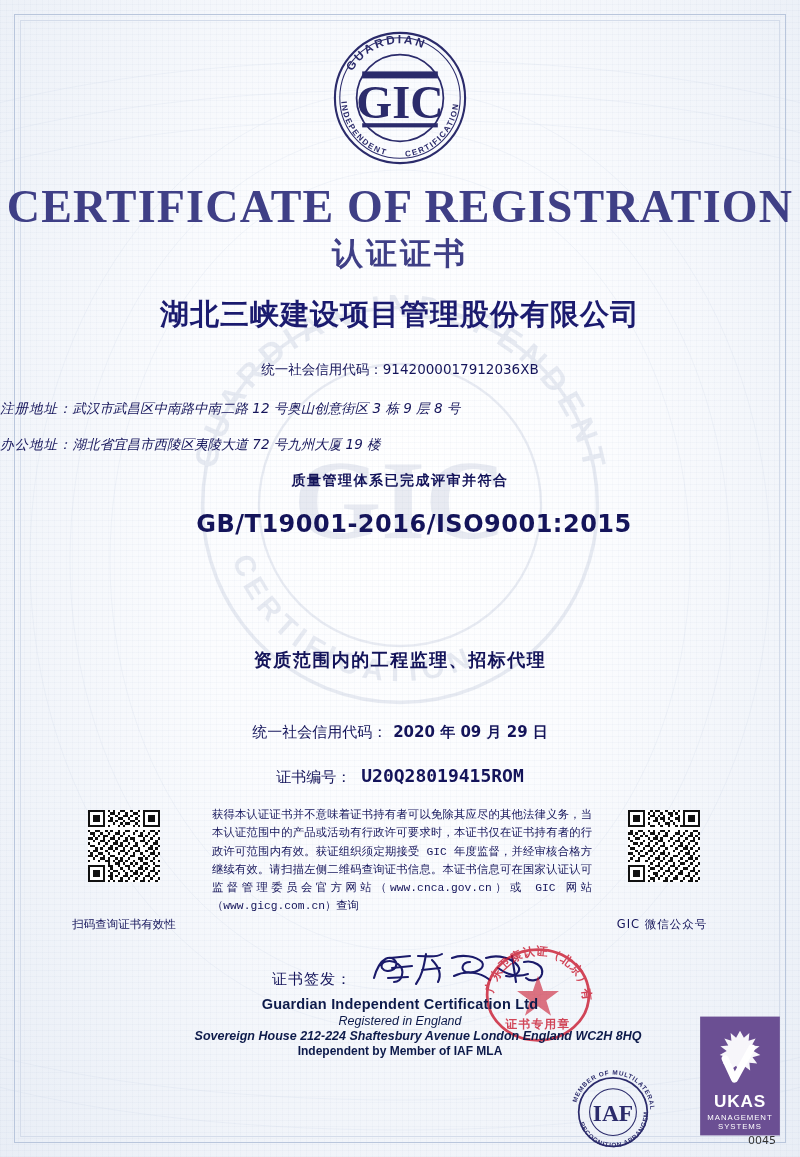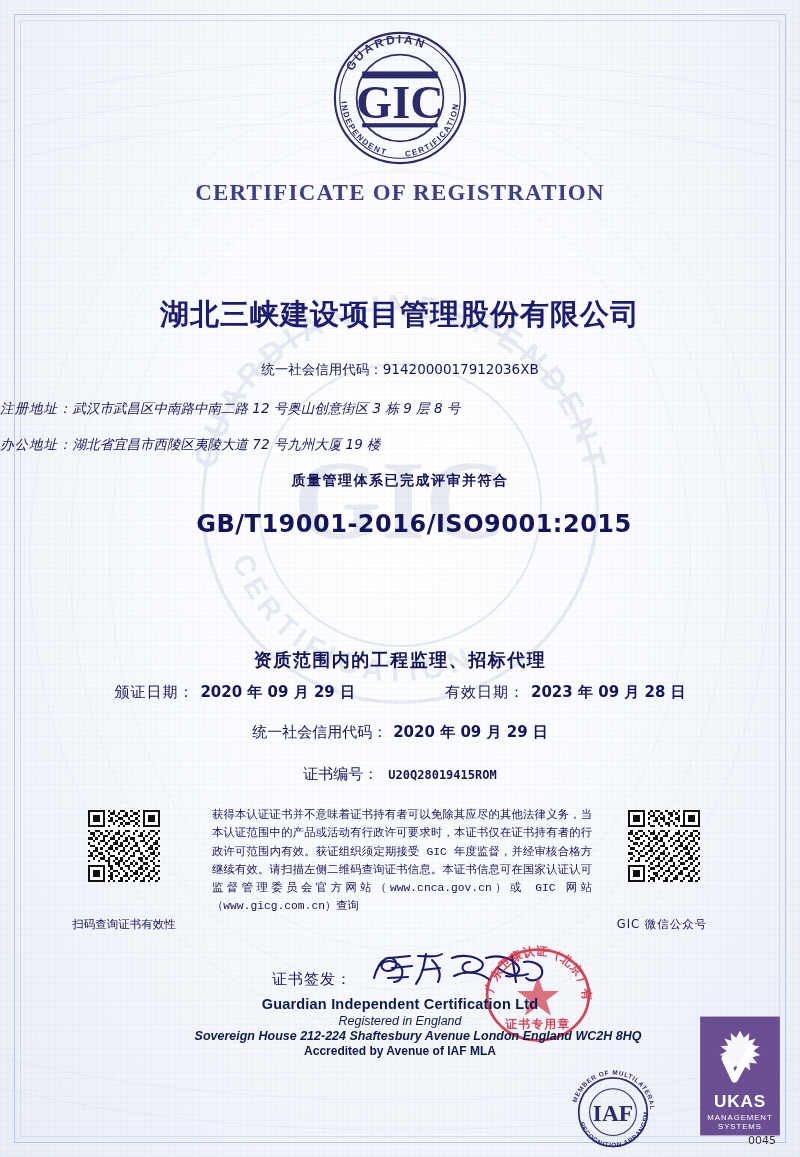--- a/index.html
+++ b/index.html
@@ -49,21 +49,21 @@
   
   .logo{
     position:absolute;left:50%;top:28px;transform:translateX(-50%);
     width:140px;height:140px;
   }
 
   
   .title-en{
     position:absolute;left:0;right:0;top:180px;
     text-align:center;
-    font-size:23px;letter-spacing:1.2px;
+    font-size:46px;letter-spacing:1.2px;
     font-weight:700;
     color:#3f3f86;
     font-family:"Liberation Serif", serif;
   }
   .title-cn{
     position:absolute;left:0;right:0;top:233px;
     text-align:center;
     font-size:31px;font-weight:700;letter-spacing:3px;
     color:#3f3f86;
     font-family:"DejaVu Sans", sans-serif;
@@ -135,21 +135,21 @@
     position:absolute;left:0;right:0;top:723px;
     text-align:center;font-size:15px;color:#14145a;
     font-family:"DejaVu Sans", sans-serif;
   }
   .first-issue .val{font-weight:700;margin-left:6px;}
   .certno{
     position:absolute;left:0;right:0;top:765px;
     text-align:center;font-size:15px;color:#14145a;
     font-family:"DejaVu Sans", sans-serif;
   }
-  .certno .val{font-weight:700;margin-left:10px;font-family:"DejaVu Sans Mono", monospace;font-size:12px;text-align:right;}
+  .certno .val{font-weight:700;margin-left:10px;font-family:"DejaVu Sans Mono", monospace;font-size:18px;text-align:right;}
 
   
   .qr-left{position:absolute;left:88px;top:810px;width:72px;height:72px;}
   .qr-right{position:absolute;left:628px;top:810px;width:72px;height:72px;}
   .qr-cap{
     position:absolute;font-size:11.5px;color:#14145a;text-align:center;width:180px;
     font-family:"DejaVu Sans", sans-serif;
   }
   .qr-cap-left{left:34px;top:917px;}
   .qr-cap-right{left:572px;top:917px;letter-spacing:1px;}
@@ -252,45 +252,38 @@
         <textPath href="#arcBotR" startOffset="6%">CERTIFICATION</textPath>
       </text>
       <g>
         <rect x="46" y="62" width="108" height="10" fill="#2b2b6b"></rect>
         <text x="100" y="128" text-anchor="middle" font-family="Liberation Serif, serif" font-size="66" font-weight="bold" fill="#2b2b6b">GIC</text>
         <rect x="46" y="136" width="108" height="6" fill="#2b2b6b"></rect>
       </g>
     </svg>
 
     <div class="title-en">CERTIFICATE OF REGISTRATION</div>
+    <div class="title-cn">认证证书</div>
     <div class="company">湖北三峡建设项目管理股份有限公司</div>
 
     <div class="credit-code">
       <span>统一社会信用代码：</span><span>9142000017912036XB</span>
     </div>
 
     <div class="addr addr1">
       <span class="lbl">注册地址：</span><span>武汉市武昌区中南路中南二路 12 号奥山创意街区 3 栋 9 层 8 号</span>
     </div>
     <div class="addr addr2">
       <span class="lbl">办公地址：</span><span>湖北省宜昌市西陵区夷陵大道 72 号九州大厦 19 楼</span>
     </div>
 
     <div class="statement">质量管理体系已完成评审并符合</div>
     <div class="standard">GB/T19001-2016/ISO9001:2015</div>
     <div class="scope">资质范围内的工程监理、招标代理</div>
 
-    <div class="dates">
-      <div>
-        <span class="lbl">颁证日期：</span><span class="val">2020 年 09 月 29 日</span>
-      </div>
-      <div>
-        <span class="lbl">有效日期：</span><span class="val">2023 年 09 月 28 日</span>
-      </div>
-    </div>
 
     <div class="first-issue">
       <span>统一社会信用代码：</span><span class="val">2020 年 09 月 29 日</span>
     </div>
 
     <div class="certno">
       <span>证书编号：</span><span class="val">U20Q28019415ROM</span>
     </div>
 
     <svg class="qr-left" viewBox="0 0 29 29" shape-rendering="crispEdges">
@@ -768,21 +761,21 @@
         </text>
         <path d="M100,52 l7.5,22 h23 l-18.5,14 7,22 -19-13.5 -19,13.5 7-22 -18.5-14 h23 z" fill="#c8142b" opacity=".75"></path>
         <text x="100" y="128" text-anchor="middle" font-family="DejaVu Sans, sans-serif" font-size="17" font-weight="bold" fill="#c8142b" letter-spacing="2">证书专用章</text>
       </g>
     </svg>
 
     <div class="company-lines">
       <div class="l1">Guardian Independent Certification Ltd</div>
       <div class="l2">Registered in England</div>
       <div class="l3">Sovereign House 212-224 Shaftesbury Avenue London England WC2H 8HQ</div>
-      <div class="l4">Accredited by Avenue of IAF MLA</div>
+      <div class="l4">Independent by Member of IAF MLA</div>
     </div>
 
     <svg class="iaf-logo" viewBox="0 0 120 100">
       <defs>
         <path id="iafTop" d="M60,54 m-48,0 a48,48 0 0,1 96,0"></path>
         <path id="iafBot" d="M60,54 m-45,0 a45,45 0 0,0 90,0"></path>
       </defs>
       <circle cx="60" cy="54" r="44" fill="none" stroke="#2b2b6b" stroke-width="2.2"></circle>
       <circle cx="60" cy="54" r="30" fill="none" stroke="#2b2b6b" stroke-width="1.4"></circle>
       <text font-family="Liberation Sans, sans-serif" font-size="8.2" font-weight="bold" fill="#2b2b6b" letter-spacing="1">

